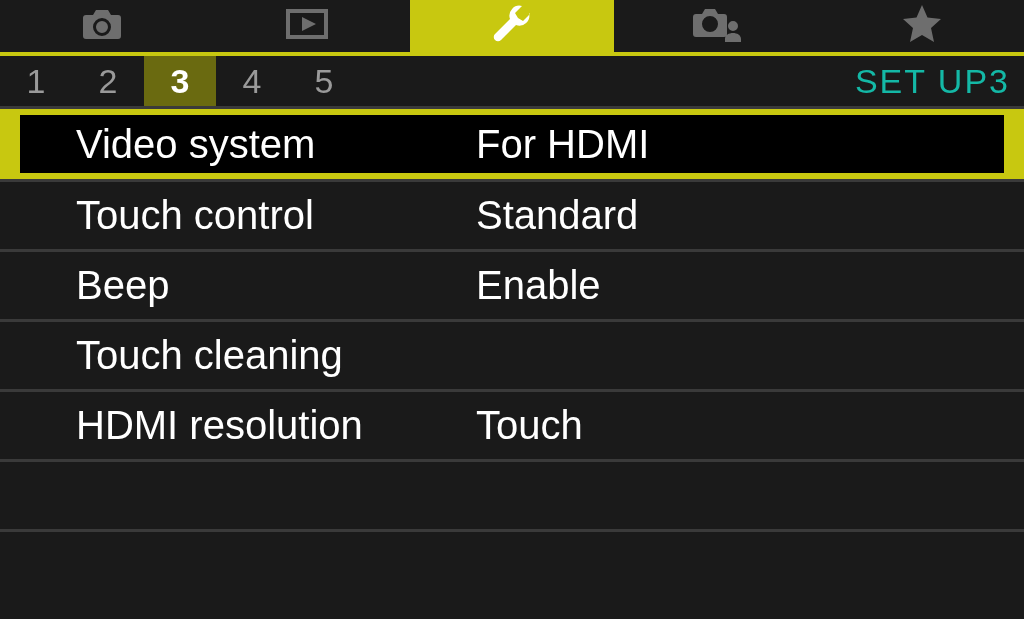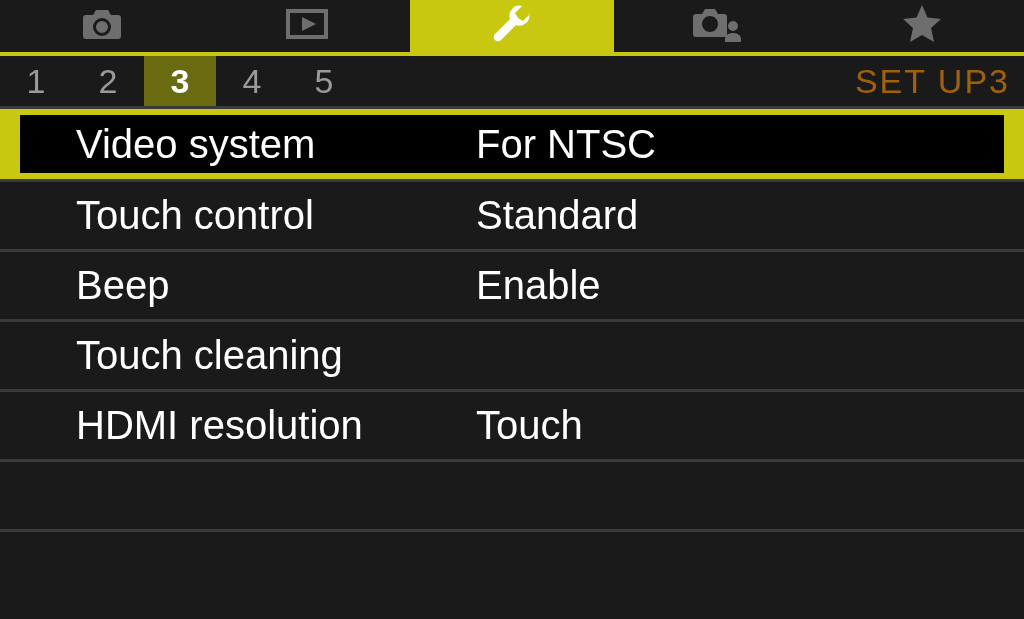--- a/index.html
+++ b/index.html
@@ -13,21 +13,21 @@
   .tab { flex: 1; display: flex; align-items: center; justify-content: center; position: relative; }
   .tab svg { fill: #6e6e6e; }
   .tab.active { background: #c8c810; }
   .tab.active svg { fill: #fff; }
 
   
   .page-strip { display: flex; align-items: center; height: 50px; background: #1a1a1a; padding: 0 14px 0 0; }
   .pages { display: flex; height: 100%; }
   .page { width: 72px; display: flex; align-items: center; justify-content: center; font-size: 34px; color: #9a9a9a; font-weight: 400; }
   .page.active { background: #6a6a10; color: #fff; font-weight: 700; }
-  .page-title { margin-left: auto; font-size: 34px; color: #a16207; letter-spacing: 2px; font-weight: 400; }
+  .page-title { margin-left: auto; font-size: 34px; color: #14b8a6; letter-spacing: 2px; font-weight: 400; }
 
   .page-strip-divider { height: 3px; background: #3a3a3a; }
 
   
   .menu { display: flex; flex-direction: column; }
   .row-wrap { border-bottom: 3px solid #3a3a3a; background: #1a1a1a; }
   .row { display: flex; align-items: center; height: 67px; padding: 0 26px 0 76px; font-size: 40px; font-weight: 300; }
   .row .label { flex: 0 0 400px; }
   .row .value { flex: 1; }
   .row-wrap.selected { background: #c8c810; padding: 6px 20px; }
@@ -90,21 +90,21 @@
     </div>
     <div class="page-title">SET  UP3</div>
   </div>
   <div class="page-strip-divider"></div>
 
   <div class="menu">
 
     <div class="row-wrap selected">
       <div class="row">
         <span class="label">Video system</span>
-        <span class="value">For NTSC</span>
+        <span class="value">For HDMI</span>
       </div>
     </div>
 
     <div class="row-wrap">
       <div class="row">
         <span class="label">Touch control</span>
         <span class="value">Standard</span>
       </div>
     </div>
 

